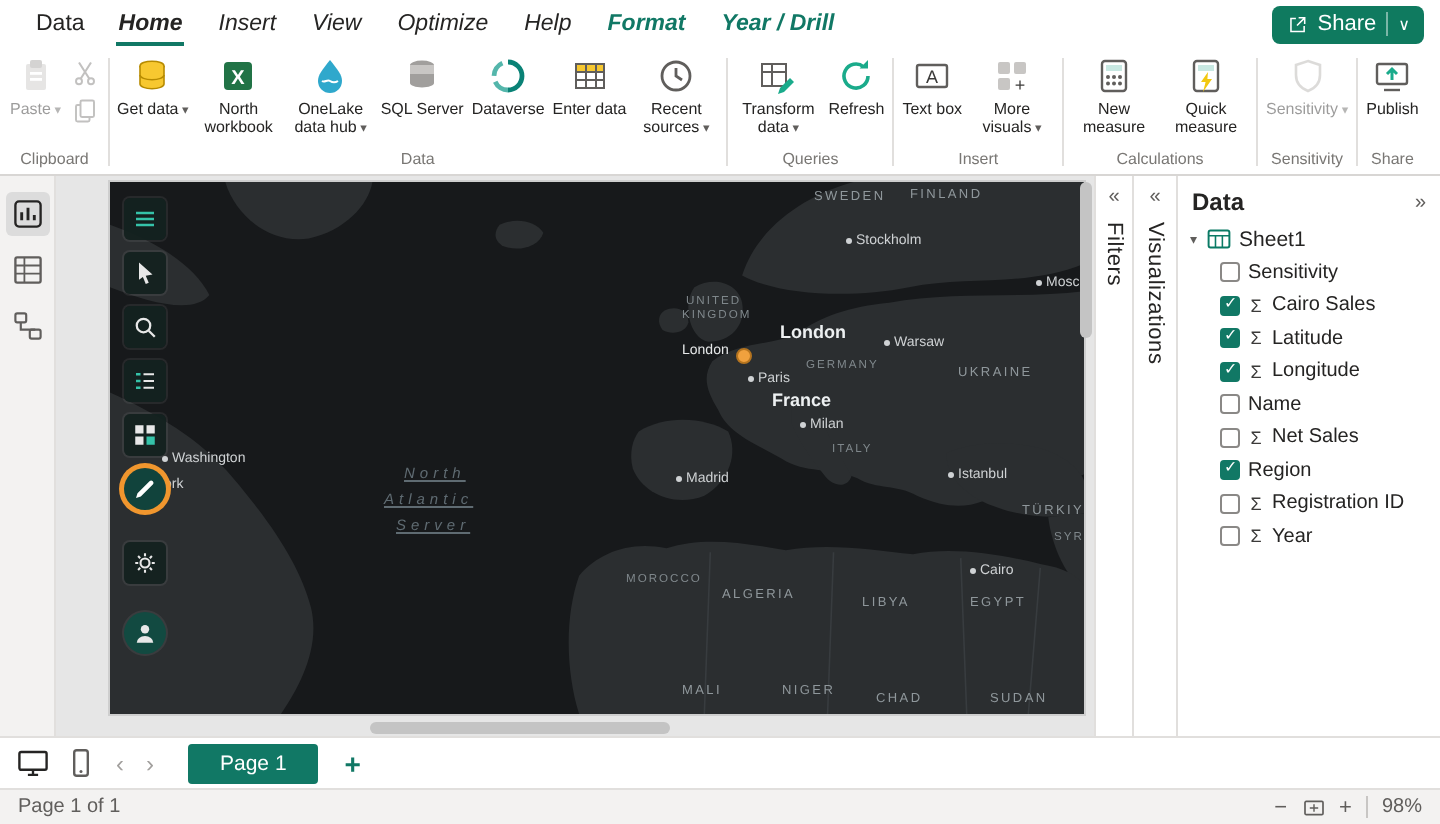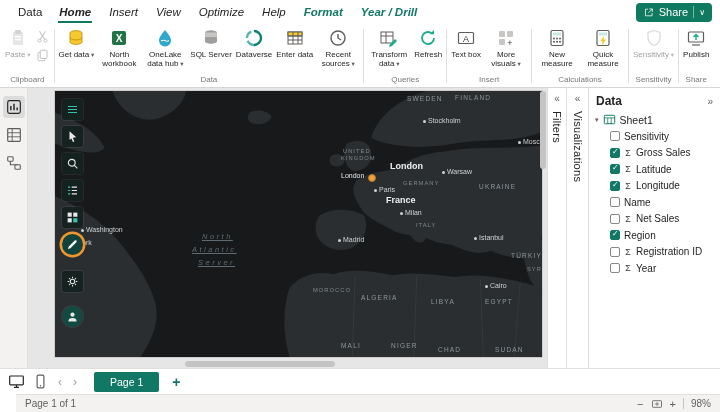--- a/index.html
+++ b/index.html
@@ -94,21 +94,21 @@
   
   .pagebar { height:26px; background:#fff; border-top:1px solid #e1dfdd; display:flex; align-items:center; padding:0 8px; gap:7px; }
   .pb-icon { width:17px; height:17px; color:#605e5c; }
   .pb-icon svg { width:100%; height:100%; }
   .pb-icon.active { color:#252423; }
   .pb-arrow { font-size:12px; color:#a19f9d; padding:0 2px; }
   .page-tab { background:#117865; color:#fff; font-size:10.5px; padding:4px 16px; border-radius:2px; margin-left:8px; }
   .add-page { color:#117865; font-size:14px; font-weight:bold; padding:0 6px; }
 
   
-  .statusbar { height:18px; background:#f3f2f1; border-top:1px solid #e1dfdd; display:flex; align-items:center; padding:0 9px; font-size:10px; color:#605e5c;margin-left:16px; }
+  .statusbar { height:18px; background:#f3f2f1; border-top:1px solid #e1dfdd; display:flex; align-items:center; padding:0 9px; font-size:10px; color:#605e5c; }
   .status-left { flex:1; }
   .zoom-cluster { display:flex; align-items:center; gap:7px; }
   .zoom-cluster .zbtn { font-size:11px; color:#605e5c; }
   .zoom-cluster svg { width:12px; height:12px; display:block; }
   .zsep { width:1px; height:11px; background:#c8c6c4; }
 </style>
 </head>
 <body>
 
 <div class="menubar">
@@ -520,21 +520,21 @@
       <span class="tbl-name">Sheet1</span>
     </div>
     <div id="field-list">
         <div class="field-row">
           <span class="cb"></span>
           <span class="field-label">Sensitivity</span>
         </div>
         <div class="field-row">
           <span class="cb checked"></span>
           <span class="sigma">Σ</span>
-          <span class="field-label">Gross Sales</span>
+          <span class="field-label">Cairo Sales</span>
         </div>
         <div class="field-row">
           <span class="cb checked"></span>
           <span class="sigma">Σ</span>
           <span class="field-label">Latitude</span>
         </div>
         <div class="field-row">
           <span class="cb checked"></span>
           <span class="sigma">Σ</span>
           <span class="field-label">Longitude</span>

